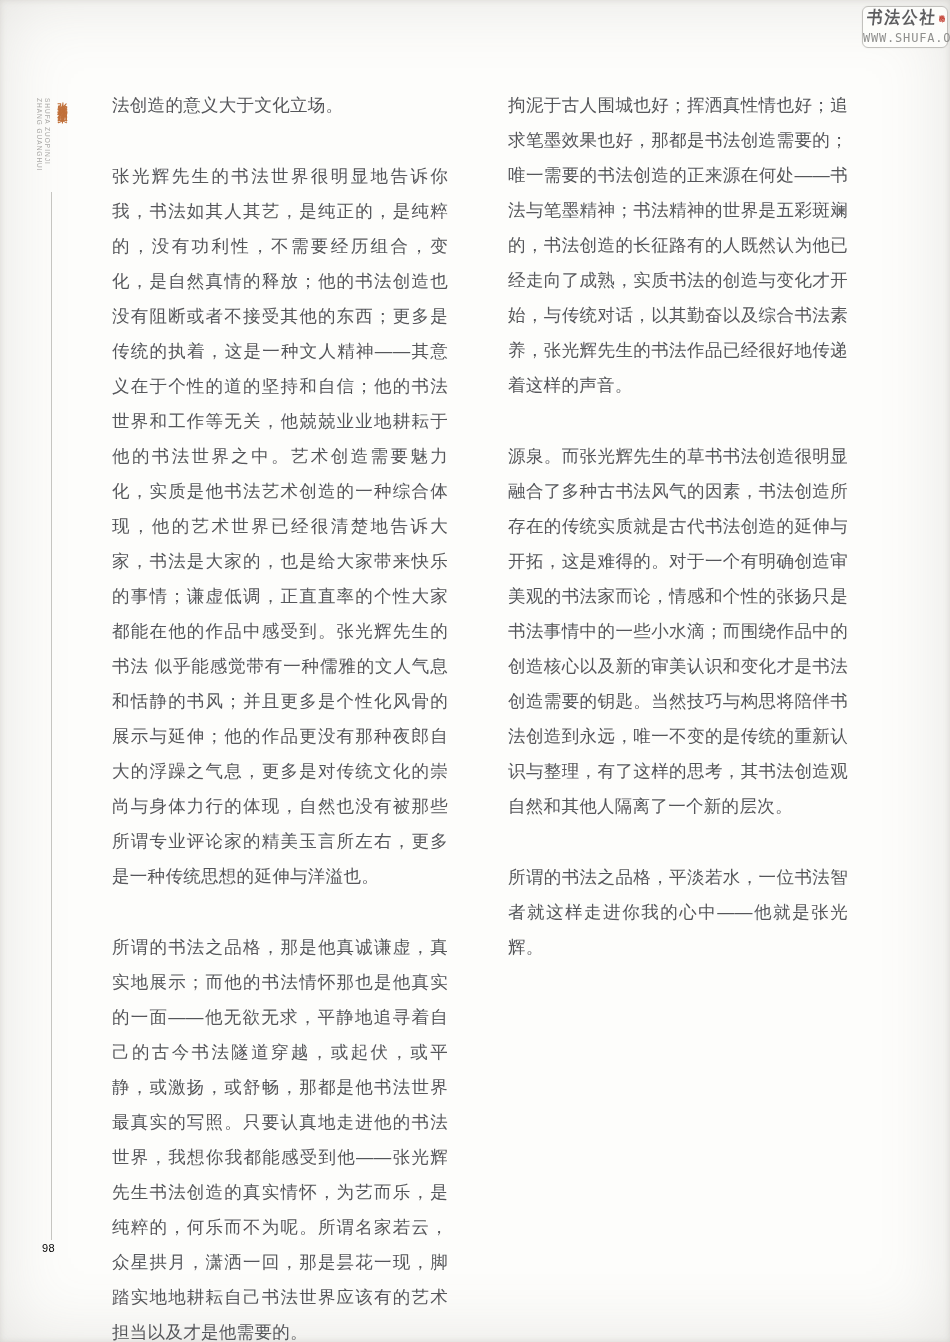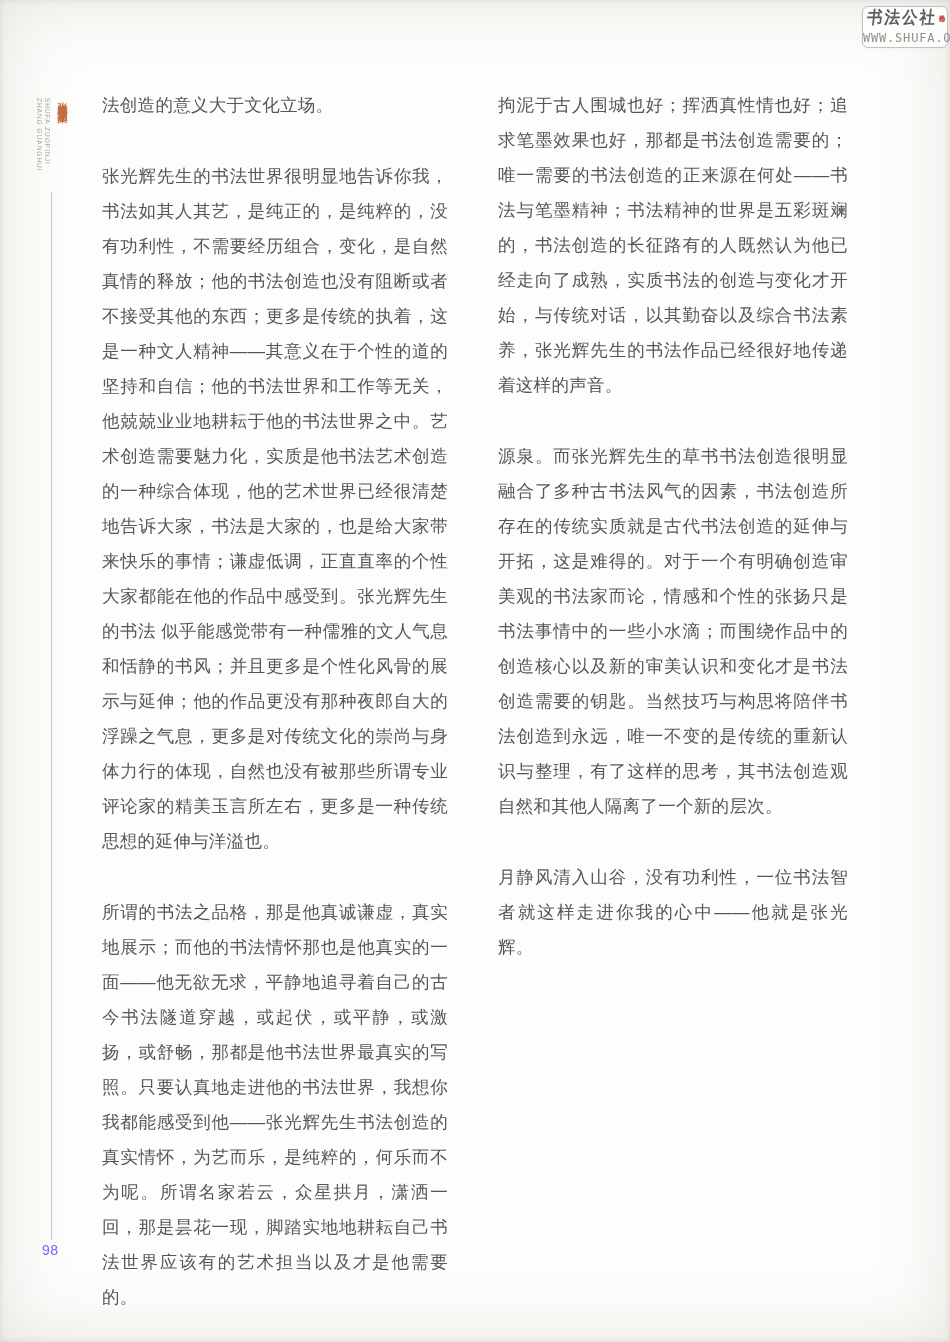--- a/index.html
+++ b/index.html
@@ -17,21 +17,21 @@
   }
   
   .col{
     position:absolute;top:88px;
     color:#55565a;
     font-size:17.5px;
     line-height:35px;
     text-align:justify;
     letter-spacing:0.3px;
   }
-  .col p{margin:0 0 36px 2px;}
+  .col p{margin:0 0 36px 12px;}
   .col-left{left:100px;width:348px;}
   .col-right{left:496px;width:352px;}
   
   .spine{position:absolute;top:94px;left:34px;}
   .spine-pinyin{
     position:absolute;top:4px;
     writing-mode:vertical-rl;
     font-size:6.5px;color:#a9a8a5;letter-spacing:1px;white-space:nowrap;
   }
   .spine-pinyin.c1{left:2px;}
@@ -41,21 +41,21 @@
     writing-mode:vertical-rl;
     font-size:10px;color:#c0703a;letter-spacing:1.5px;
     font-weight:bold;white-space:nowrap;
   }
   .rule{
     position:absolute;left:51px;top:192px;
     width:1px;height:1048px;background:#c6c5c1;
   }
   .page-number{
     position:absolute;left:42px;top:1242px;
-    font-size:14px;color:#8b5cf6;letter-spacing:0.5px;
+    font-size:11px;color:#000000;letter-spacing:0.5px;
   }
   
   .stamp{
     position:absolute;left:862px;top:6px;
     width:84px;height:40px;
     border:1.5px solid #c2c1bd;border-radius:6px;
     background:rgba(253,253,251,0.9);
     box-shadow:0 0 2px rgba(0,0,0,0.08);
   }
   .stamp-logo{
@@ -101,16 +101,16 @@
   <div class="col col-left">
     <p>法创造的意义大于文化立场。</p>
     <p>张光辉先生的书法世界很明显地告诉你我，书法如其人其艺，是纯正的，是纯粹的，没有功利性，不需要经历组合，变化，是自然真情的释放；他的书法创造也没有阻断或者不接受其他的东西；更多是传统的执着，这是一种文人精神——其意义在于个性的道的坚持和自信；他的书法世界和工作等无关，他兢兢业业地耕耘于他的书法世界之中。艺术创造需要魅力化，实质是他书法艺术创造的一种综合体现，他的艺术世界已经很清楚地告诉大家，书法是大家的，也是给大家带来快乐的事情；谦虚低调，正直直率的个性大家都能在他的作品中感受到。张光辉先生的书法 似乎能感觉带有一种儒雅的文人气息和恬静的书风；并且更多是个性化风骨的展示与延伸；他的作品更没有那种夜郎自大的浮躁之气息，更多是对传统文化的崇尚与身体力行的体现，自然也没有被那些所谓专业评论家的精美玉言所左右，更多是一种传统思想的延伸与洋溢也。</p>
     <p>所谓的书法之品格，那是他真诚谦虚，真实地展示；而他的书法情怀那也是他真实的一面——他无欲无求，平静地追寻着自己的古今书法隧道穿越，或起伏，或平静，或激扬，或舒畅，那都是他书法世界最真实的写照。只要认真地走进他的书法世界，我想你我都能感受到他——张光辉先生书法创造的真实情怀，为艺而乐，是纯粹的，何乐而不为呢。所谓名家若云，众星拱月，潇洒一回，那是昙花一现，脚踏实地地耕耘自己书法世界应该有的艺术担当以及才是他需要的。</p>
 
   </div>
 
   <div class="col col-right">
     <p>拘泥于古人围城也好；挥洒真性情也好；追求笔墨效果也好，那都是书法创造需要的；唯一需要的书法创造的正来源在何处——书法与笔墨精神；书法精神的世界是五彩斑斓的，书法创造的长征路有的人既然认为他已经走向了成熟，实质书法的创造与变化才开始，与传统对话，以其勤奋以及综合书法素养，张光辉先生的书法作品已经很好地传递着这样的声音。</p>
     <p>源泉。而张光辉先生的草书书法创造很明显融合了多种古书法风气的因素，书法创造所存在的传统实质就是古代书法创造的延伸与开拓，这是难得的。对于一个有明确创造审美观的书法家而论，情感和个性的张扬只是书法事情中的一些小水滴；而围绕作品中的创造核心以及新的审美认识和变化才是书法创造需要的钥匙。当然技巧与构思将陪伴书法创造到永远，唯一不变的是传统的重新认识与整理，有了这样的思考，其书法创造观自然和其他人隔离了一个新的层次。</p>
-    <p>月静风清入山谷，没有功利性，一位书法智者就这样走进你我的心中——他就是张光辉。</p>
+    <p>所谓的书法之品格，平淡若水，一位书法智者就这样走进你我的心中——他就是张光辉。</p>
   </div>
 
 </div>
 
 </body></html>

